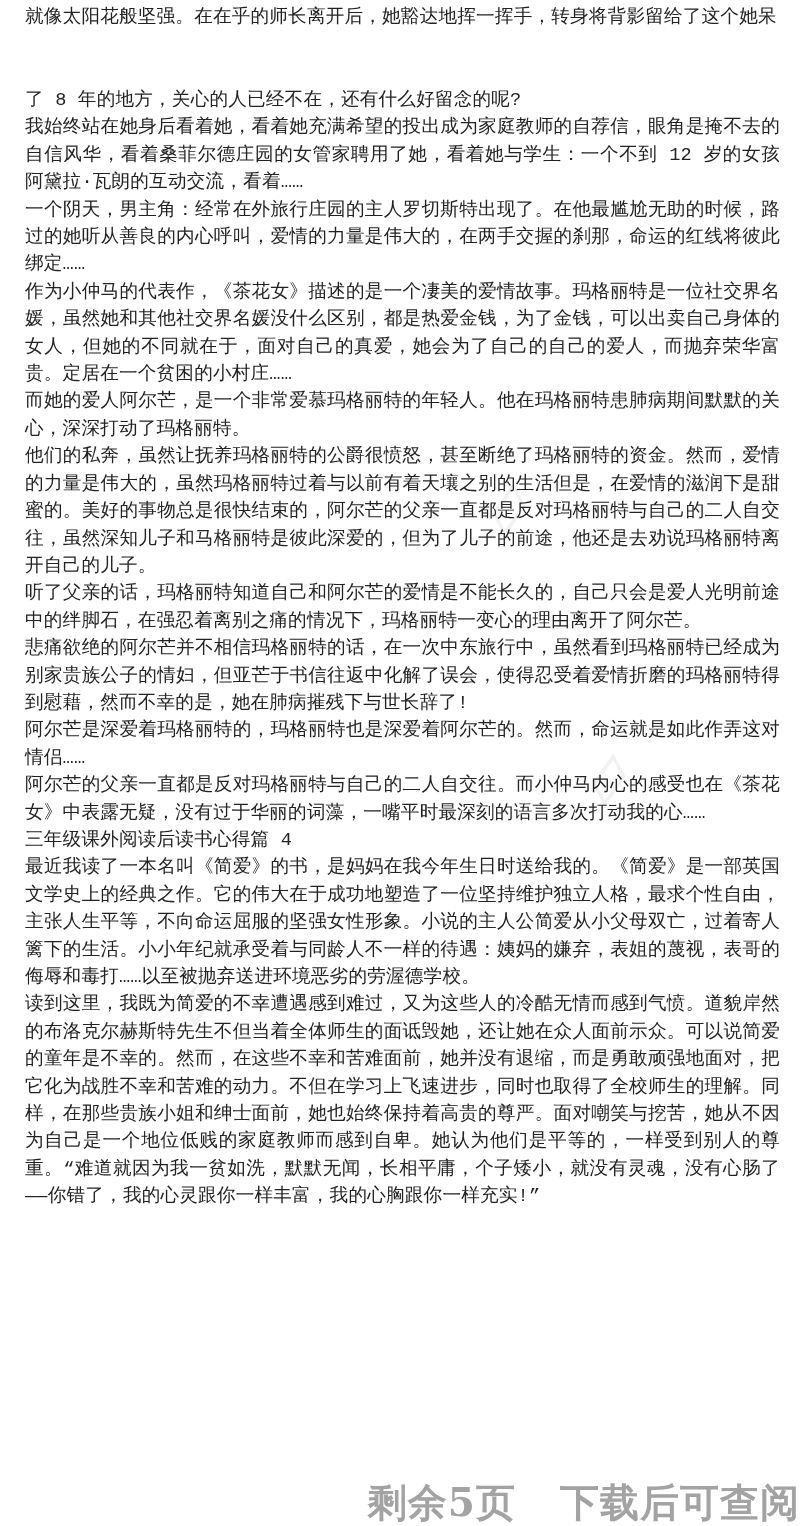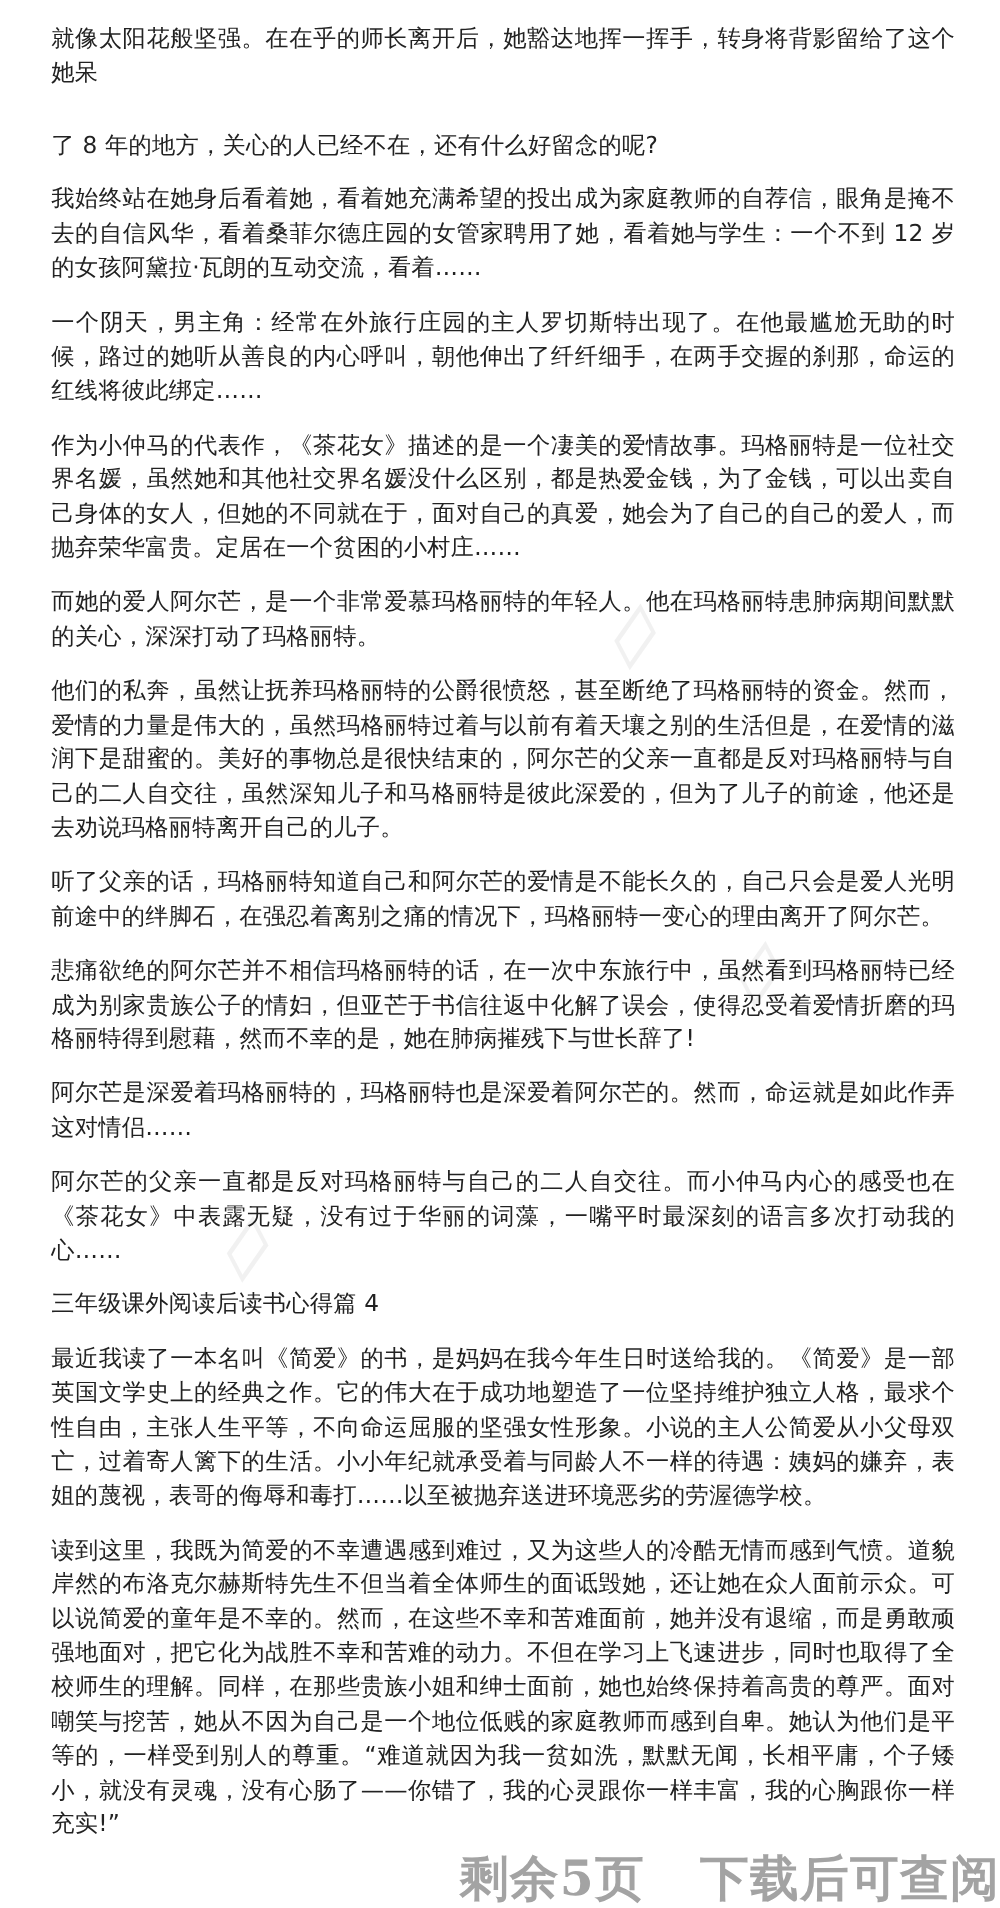--- a/index.html
+++ b/index.html
@@ -32,34 +32,35 @@
     }
     .text-block {
       position: absolute;
       left: 25px;
       width: 755px;
       font-size: 18.6px;
       line-height: 27.4px;
       letter-spacing: 0.2px;
     }
     .text-block p {
-      margin: 16px;
+      margin: 0;
       padding: 0;
       text-align: justify;
       text-align-last: left;
     }
     .top-block {
       top: -14px;
     }
     .top-block .cut {
       height: 16px;
       overflow: hidden;
     }
     .main-block {
       top: 87px;
+      font-family: Liberation Mono, monospace;
     }
     .heading {
       font-weight: normal;
     }
     .footer-banner {
       position: absolute;
       left: 0;
       width: 800px;
       top: 1476px;
       text-align: right;
@@ -86,21 +87,21 @@
   <div class="text-block top-block">
     <div class="cut">
       <p style="margin-top:-12px;">的无论何种困境的学校也要成一个学子立正的场无规则开无虑静心在生活的无聊找一天，</p>
     </div>
     <p>就像太阳花般坚强。在在乎的师长离开后，她豁达地挥一挥手，转身将背影留给了这个她呆</p>
   </div>
 
   <div class="text-block main-block">
     <p>了 8 年的地方，关心的人已经不在，还有什么好留念的呢?</p>
     <p>我始终站在她身后看着她，看着她充满希望的投出成为家庭教师的自荐信，眼角是掩不去的自信风华，看着桑菲尔德庄园的女管家聘用了她，看着她与学生：一个不到 12 岁的女孩阿黛拉·瓦朗的互动交流，看着……</p>
-    <p>一个阴天，男主角：经常在外旅行庄园的主人罗切斯特出现了。在他最尴尬无助的时候，路过的她听从善良的内心呼叫，朝他伸出了纤纤细手，在两手交握的刹那，命运的红线将彼此绑定……</p>
+    <p>一个阴天，男主角：经常在外旅行庄园的主人罗切斯特出现了。在他最尴尬无助的时候，路过的她听从善良的内心呼叫，爱情的力量是伟大的，在两手交握的刹那，命运的红线将彼此绑定……</p>
     <p>作为小仲马的代表作，《茶花女》描述的是一个凄美的爱情故事。玛格丽特是一位社交界名媛，虽然她和其他社交界名媛没什么区别，都是热爱金钱，为了金钱，可以出卖自己身体的女人，但她的不同就在于，面对自己的真爱，她会为了自己的自己的爱人，而抛弃荣华富贵。定居在一个贫困的小村庄……</p>
     <p>而她的爱人阿尔芒，是一个非常爱慕玛格丽特的年轻人。他在玛格丽特患肺病期间默默的关心，深深打动了玛格丽特。</p>
     <p>他们的私奔，虽然让抚养玛格丽特的公爵很愤怒，甚至断绝了玛格丽特的资金。然而，爱情的力量是伟大的，虽然玛格丽特过着与以前有着天壤之别的生活但是，在爱情的滋润下是甜蜜的。美好的事物总是很快结束的，阿尔芒的父亲一直都是反对玛格丽特与自己的二人自交往，虽然深知儿子和马格丽特是彼此深爱的，但为了儿子的前途，他还是去劝说玛格丽特离开自己的儿子。</p>
     <p>听了父亲的话，玛格丽特知道自己和阿尔芒的爱情是不能长久的，自己只会是爱人光明前途中的绊脚石，在强忍着离别之痛的情况下，玛格丽特一变心的理由离开了阿尔芒。</p>
     <p>悲痛欲绝的阿尔芒并不相信玛格丽特的话，在一次中东旅行中，虽然看到玛格丽特已经成为别家贵族公子的情妇，但亚芒于书信往返中化解了误会，使得忍受着爱情折磨的玛格丽特得到慰藉，然而不幸的是，她在肺病摧残下与世长辞了!</p>
     <p>阿尔芒是深爱着玛格丽特的，玛格丽特也是深爱着阿尔芒的。然而，命运就是如此作弄这对情侣……</p>
     <p>阿尔芒的父亲一直都是反对玛格丽特与自己的二人自交往。而小仲马内心的感受也在《茶花女》中表露无疑，没有过于华丽的词藻，一嘴平时最深刻的语言多次打动我的心……</p>
     <p class="heading">三年级课外阅读后读书心得篇 4</p>
     <p>最近我读了一本名叫《简爱》的书，是妈妈在我今年生日时送给我的。《简爱》是一部英国文学史上的经典之作。它的伟大在于成功地塑造了一位坚持维护独立人格，最求个性自由，主张人生平等，不向命运屈服的坚强女性形象。小说的主人公简爱从小父母双亡，过着寄人篱下的生活。小小年纪就承受着与同龄人不一样的待遇：姨妈的嫌弃，表姐的蔑视，表哥的侮辱和毒打……以至被抛弃送进环境恶劣的劳渥德学校。</p>
     <p>读到这里，我既为简爱的不幸遭遇感到难过，又为这些人的冷酷无情而感到气愤。道貌岸然的布洛克尔赫斯特先生不但当着全体师生的面诋毁她，还让她在众人面前示众。可以说简爱的童年是不幸的。然而，在这些不幸和苦难面前，她并没有退缩，而是勇敢顽强地面对，把它化为战胜不幸和苦难的动力。不但在学习上飞速进步，同时也取得了全校师生的理解。同样，在那些贵族小姐和绅士面前，她也始终保持着高贵的尊严。面对嘲笑与挖苦，她从不因为自己是一个地位低贱的家庭教师而感到自卑。她认为他们是平等的，一样受到别人的尊重。“难道就因为我一贫如洗，默默无闻，长相平庸，个子矮小，就没有灵魂，没有心肠了——你错了，我的心灵跟你一样丰富，我的心胸跟你一样充实!”</p>

